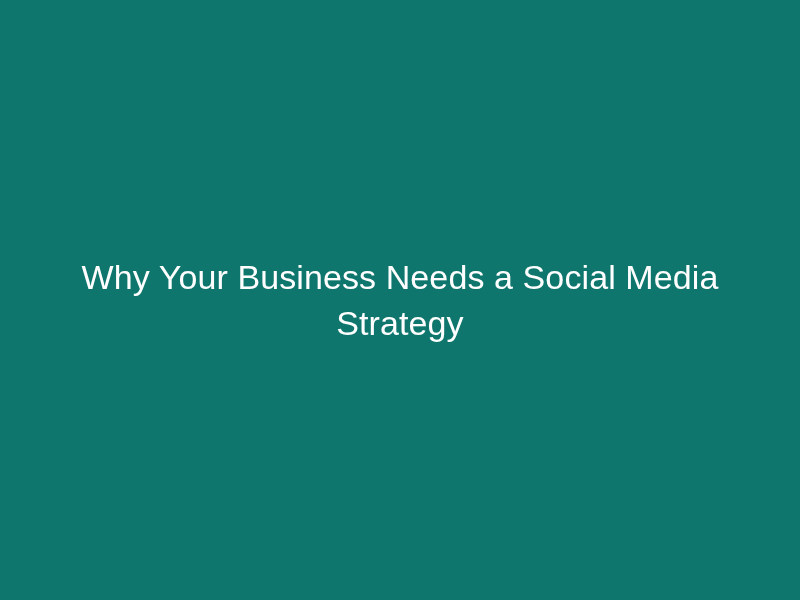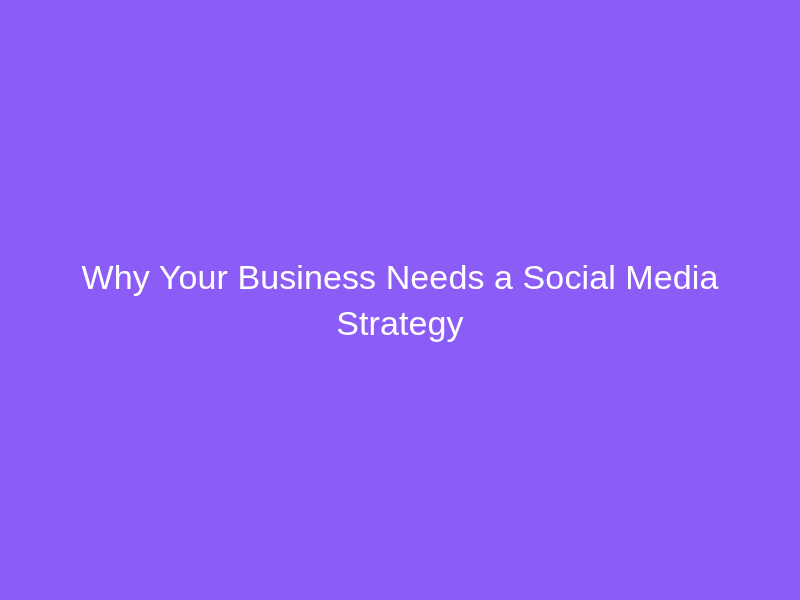--- a/index.html
+++ b/index.html
@@ -13,21 +13,21 @@
     height: 600px;
     overflow: hidden;
     font-family: "Liberation Sans", sans-serif;
     background: #ffffff;
   }
 
   .banner-card {
     box-sizing: border-box;
     width: 800px;
     height: 600px;
-    background-color: #8b5cf6;
+    background-color: #0f766e;
     display: flex;
     align-items: center;
     justify-content: center;
     padding: 0 60px;
   }
 
   .banner-inner {
     width: 100%;
     max-width: 640px;
     text-align: center;

